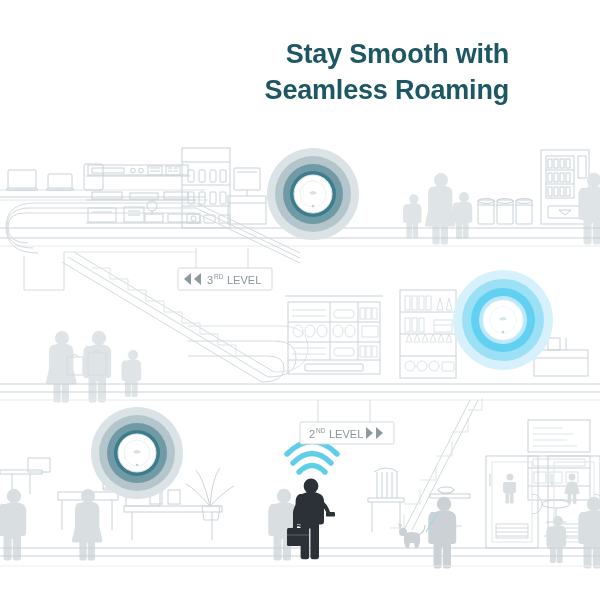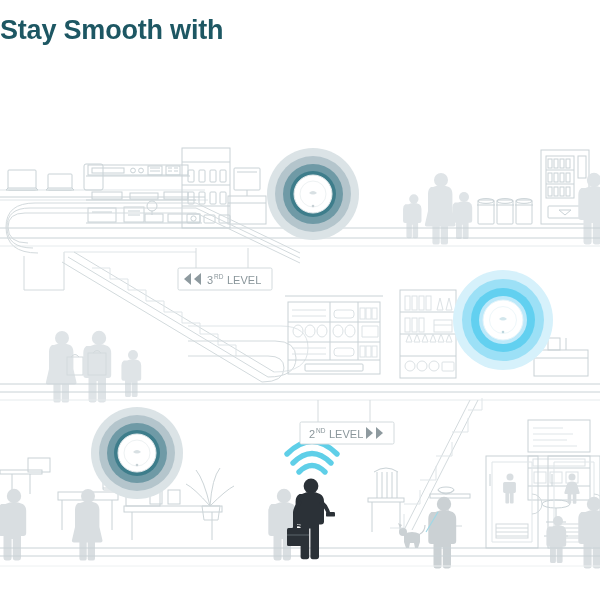--- a/index.html
+++ b/index.html
@@ -1,20 +1,20 @@
 <!DOCTYPE html>
 <html><head>
 <meta charset="utf-8">
 <style>
   html,body{margin:0;padding:0;background:#ffffff;}
   body{width:600px;height:600px;overflow:hidden;
        font-family:"Liberation Sans","DejaVu Sans",sans-serif;}
   #stage{position:relative;width:600px;height:600px;background:#ffffff;}
   #scene{position:absolute;inset:0;}
-  .hdr{position:absolute;left:0;top:12px;width:509px;text-align:left;
+  .hdr{position:absolute;left:0;top:36px;width:509px;text-align:right;
        color:#1d5763;font-size:27px;font-weight:bold;line-height:1.34;
        letter-spacing:-.2px;}
   .hdr div{display:block;}
 </style>
 </head>
 <body>
 
 <div id="stage">
 
   <svg id="scene" viewBox="0 0 600 600">
@@ -437,20 +437,21 @@
         <rect x="287" y="528" width="22" height="18" rx="1.5" fill="#2b3137"></rect>
         <path d="M293,528 q5,-5 10,0" fill="none" stroke="#2b3137" stroke-width="1.6"></path>
         <path d="M287,535 h22" stroke="#5d666d" stroke-width="1"></path>
       </g>
     </g>
 
   </svg>
 
   <div class="hdr" style="color: rgb(29, 87, 99);">
     <div>Stay Smooth with</div>
+    <div>Seamless Roaming</div>
   </div>
 
   <svg style="position:absolute;inset:0;pointer-events:none" viewBox="0 0 600 600">
 
     <g>
       <path d="M196,248 v20 M248,248 v20" stroke="#d5dbde" stroke-width="1" fill="none"></path>
       <rect x="178" y="268" width="94" height="22" rx="1.5" fill="#ffffff" stroke="#d3dadd" stroke-width="1"></rect>
       <g fill="#8e9a9f">
         <path d="M191,273 l0,12 l-7,-6 z"></path>
         <path d="M201,273 l0,12 l-7,-6 z"></path>

